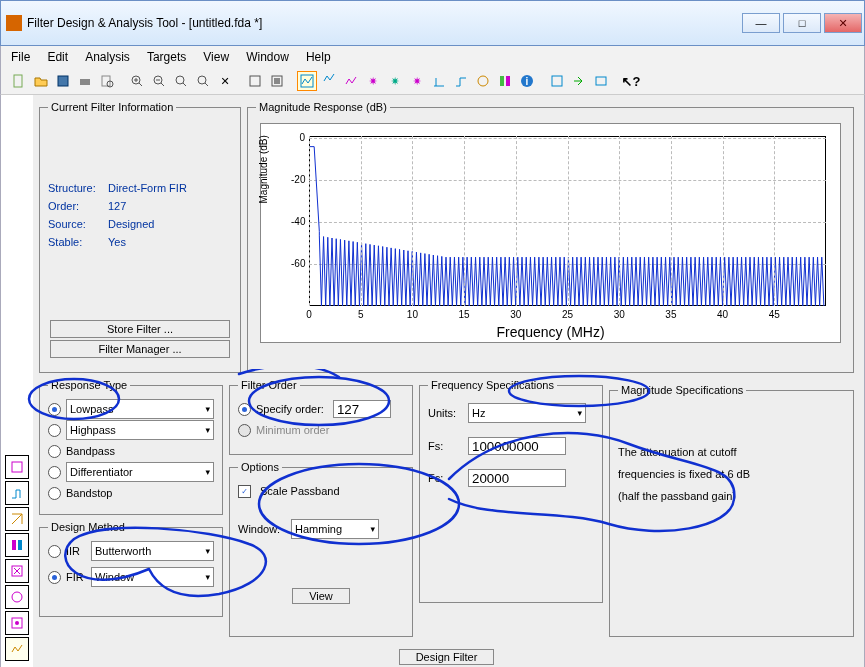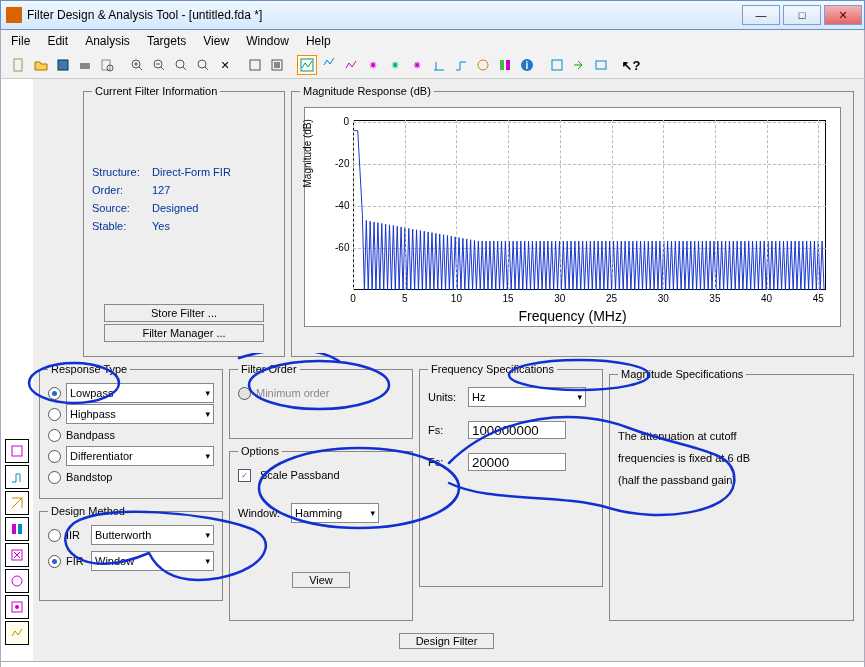--- a/index.html
+++ b/index.html
@@ -1,40 +1,40 @@
 <!DOCTYPE html>
 <html><head>
 <meta charset="utf-8">
 <style>
 body { margin:0; font-family:"Microsoft Sans Serif",Tahoma,Arial,sans-serif; font-size:11px; background:#fff; color:#000; }
 .window { width:865px; }
-.titlebar { background:linear-gradient(#f0f7ff,#d6e8fb); border:1px solid #6a8fc5; height:28px; display:flex; align-items:center; padding:0 2px; }
+.titlebar { background:linear-gradient(#f0f7ff,#d6e8fb); border:1px solid #6a8fc5; height:28px; display:flex; align-items:center; padding:8px 2px; }
 .titlebar .logo { width:16px; height:16px; background:#d66500; margin:0 5px 0 3px; }
 .titlebar .title { flex:1; font-size:12px; color:#000; }
 .titlebar .winbtn { width:36px; height:18px; border:1px solid #7a9ecf; margin-left:3px; display:flex; align-items:center; justify-content:center; background:linear-gradient(#f3f8ff,#dce9f9); font-size:11px; }
 .titlebar .winbtn.close { background:linear-gradient(#f5b3b3,#e46767); color:#fff; color:#5a0000; }
 .menubar { background:#f2f2f2; padding:4px 10px; border-left:1px solid #aab; border-right:1px solid #aab; }
 .menubar span { margin-right:14px; font-size:12px; }
 .toolbar { background:#f2f2f2; padding:3px 8px; border-left:1px solid #aab; border-right:1px solid #aab; border-bottom:1px solid #ccc; display:flex; gap:2px; align-items:center; }
 .tbi { width:18px; height:18px; display:flex; align-items:center; justify-content:center; border:1px solid transparent; font-size:11px; }
 .tbi svg { width:14px; height:14px; }
 .tbi.sep { width:6px; border:none; }
 .workspace { display:flex; border:1px solid #aab; border-top:none; }
 .sidebar { width:32px; background:#fff; display:flex; flex-direction:column; padding-top:360px; gap:2px; align-items:center; }
 .sidebar .sb { width:22px; height:22px; border:1px solid #000; display:flex; align-items:center; justify-content:center; font-size:9px; background:#fff; }
 .main { flex:1; background:#eee; padding:6px 10px 0 6px; position:relative; }
 fieldset { border:1px solid #888; margin:0; padding:6px 8px 8px 8px; font-size:11px; position:relative; }
 legend { font-size:11px; padding:0 3px; }
 .row1 { display:flex; gap:6px; margin-bottom:6px; }
-.cfi { width:184px; height:256px; display:flex; flex-direction:column;margin-left:44px; }
+.cfi { width:184px; height:256px; display:flex; flex-direction:column; }
 .cfi .info { margin-top:60px; line-height:18px; font-size:11px; }
 .cfi .info .lbl { color:#0033a0; display:inline-block; width:60px; }
 .cfi .info .val { color:#0033a0; }
 .cfi .btns { margin-top:auto; margin-bottom:4px; }
-.cfi .btns button { width:160px; height:18px; margin:2px auto; display:block; font-size:11px; background:#eee; border:1px solid #888; }
+.cfi .btns button { width:180px; height:18px; margin:2px auto; display:block; font-size:11px; background:#eee; border:1px solid #888; }
 .magresp { flex:1; height:256px; }
 .plotbox { background:#fff; border:1px solid #888; height:218px; position:relative; margin:4px 4px 0 4px; }
 .plot-ylabel { position:absolute; left:2px; top:50%; transform:rotate(-90deg) translateX(35px); transform-origin:left; font-size:10px; }
 .plot-xlabel { position:absolute; bottom:2px; left:50%; transform:translateX(-50%); font-size:14px; }
 .plot-area { position:absolute; left:48px; top:12px; right:14px; bottom:36px; border:1px solid #000; }
 .ytick { position:absolute; left:30px; font-size:10px; text-align:right; width:14px; }
 .xtick { position:absolute; bottom:22px; font-size:10px; transform:translateX(-50%); }
 .grid-h { position:absolute; left:48px; right:14px; border-top:1px dashed #bbb; }
 .grid-v { position:absolute; top:12px; bottom:36px; border-left:1px dashed #bbb; }
 .curve { position:absolute; left:48px; top:12px; right:14px; bottom:36px; overflow:hidden; }
@@ -371,20 +371,25 @@
                 <div class="combo">
                   <span>Window</span>
                 </div>
               </div>
      </fieldset>
     </div>
 
     <div class="col-b">
      <fieldset class="filterorder">
       <legend>Filter Order</legend>
+      <div class="radio-row">
+                <span class="radio sel"></span>
+                <span>Specify order:</span>
+                <input class="input-sm" value="127" style="">
+              </div>
       <div class="radio-row" style="color:#888">
                 <span class="radio dis"></span>
                 <span>Minimum order</span>
               </div>
      </fieldset>
      <fieldset class="options">
       <legend>Options</legend>
       <div class="radio-row">
                 <span class="checkbox">✓</span>
                 <span>Scale Passband</span>

